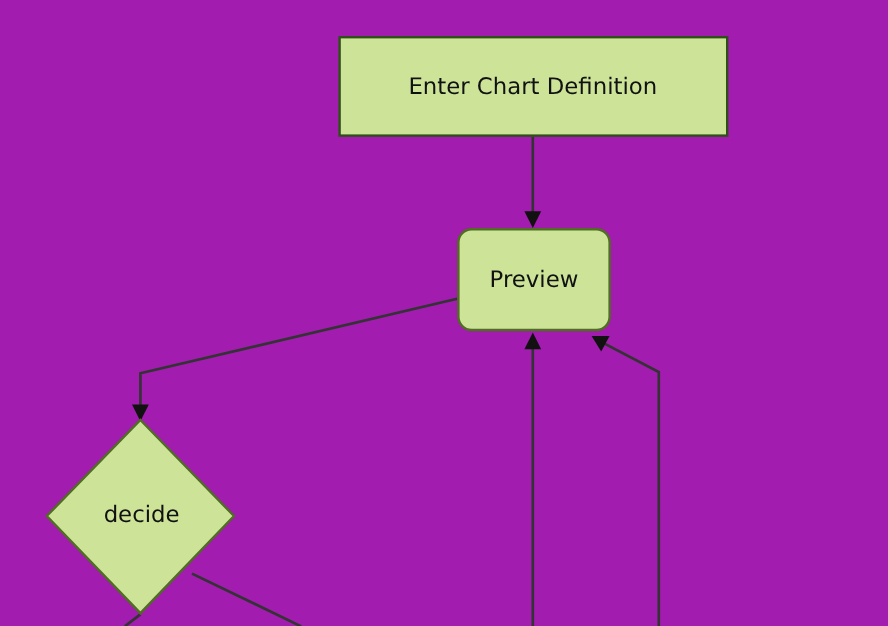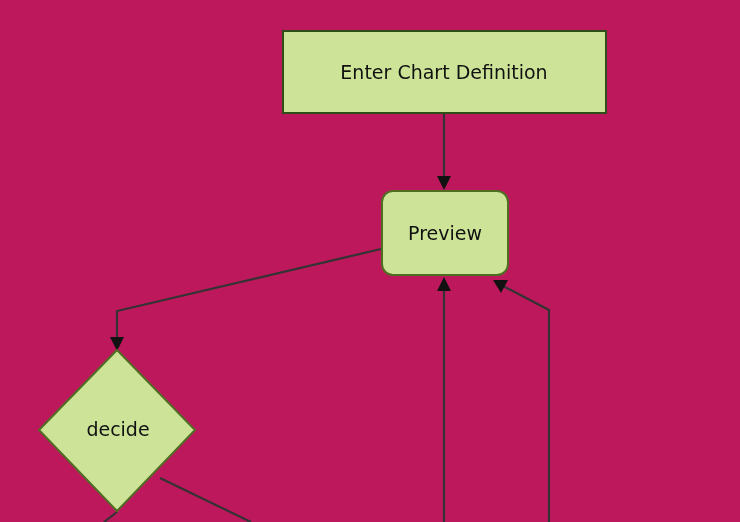--- a/index.html
+++ b/index.html
@@ -7,21 +7,21 @@
     padding: 0;
     background: #ffffff;
   }
   body {
     font-family: "DejaVu Sans", "Liberation Sans", sans-serif;
   }
   #flowchart-canvas {
     position: relative;
     width: 740px;
     height: 522px;
-    background: #be185d;
+    background: #a21caf;
     overflow: hidden;
   }
   #flowchart-svg {
     position: absolute;
     top: 0;
     left: 0;
     width: 740px;
     height: 522px;
   }
   .node-shape {

